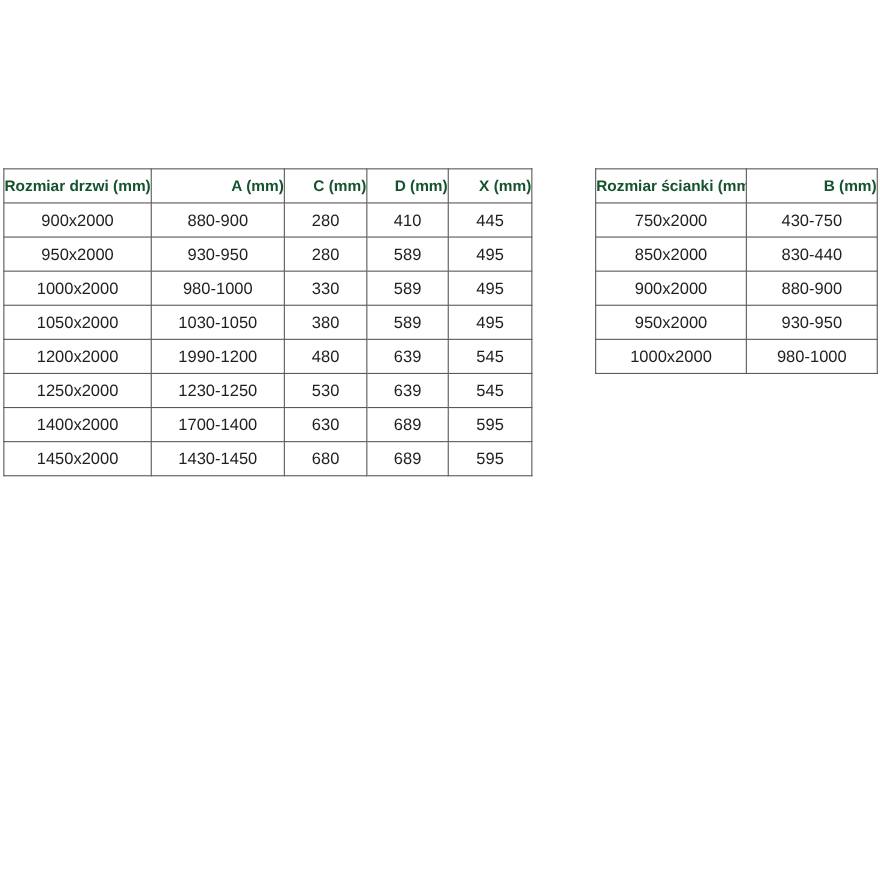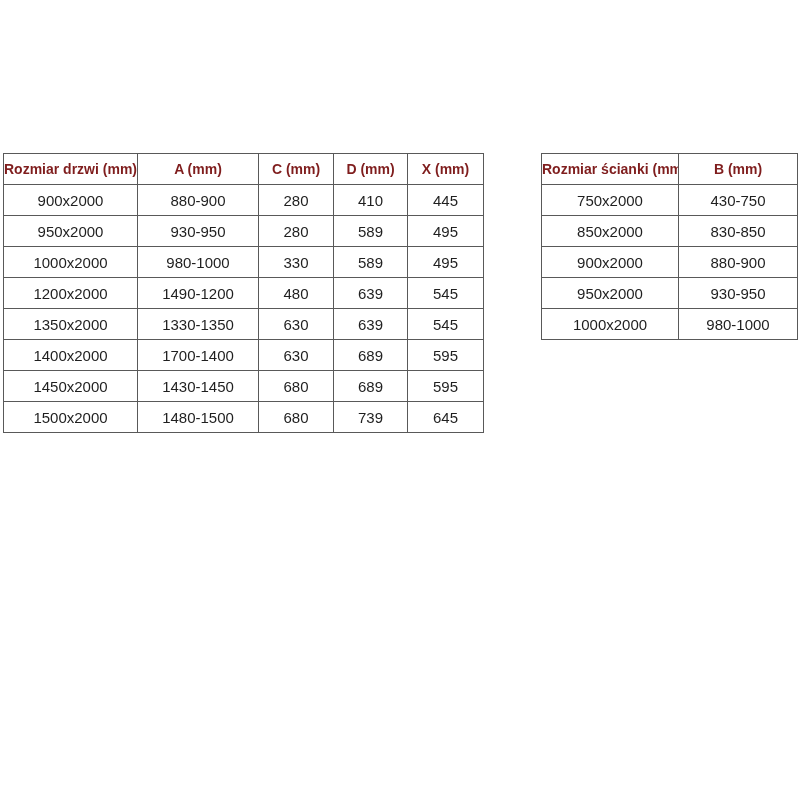--- a/index.html
+++ b/index.html
@@ -29,21 +29,22 @@
     text-align: center;
     vertical-align: middle;
     padding: 0;
     overflow: hidden;
     white-space: nowrap;
   }
   table.spec th {
     font-size: 14px;
     font-weight: bold;
     height: 30px;
-    color: #7f1d1d;
+    color: #14532d;
+    text-align: right;
   }
   table.spec td {
     font-size: 15px;
     font-weight: normal;
     height: 30px;
     color: #1f1f1f;
   }
   #doors-table {
     left: 3px;
     top: 153px;
@@ -93,53 +94,53 @@
           <td>495</td>
         </tr>
         <tr>
           <td>1000x2000</td>
           <td>980-1000</td>
           <td>330</td>
           <td>589</td>
           <td>495</td>
         </tr>
         <tr>
+          <td>1050x2000</td>
+          <td>1030-1050</td>
+          <td>380</td>
+          <td>589</td>
+          <td>495</td>
+        </tr>
+        <tr>
           <td>1200x2000</td>
-          <td>1490-1200</td>
+          <td>1990-1200</td>
           <td>480</td>
           <td>639</td>
           <td>545</td>
         </tr>
         <tr>
-          <td>1350x2000</td>
-          <td>1330-1350</td>
-          <td>630</td>
+          <td>1250x2000</td>
+          <td>1230-1250</td>
+          <td>530</td>
           <td>639</td>
           <td>545</td>
         </tr>
         <tr>
           <td>1400x2000</td>
           <td>1700-1400</td>
           <td>630</td>
           <td>689</td>
           <td>595</td>
         </tr>
         <tr>
           <td>1450x2000</td>
           <td>1430-1450</td>
           <td>680</td>
           <td>689</td>
           <td>595</td>
-        </tr>
-        <tr>
-          <td>1500x2000</td>
-          <td>1480-1500</td>
-          <td>680</td>
-          <td>739</td>
-          <td>645</td>
         </tr>
       </tbody>
   </table>
 
   <table class="spec" id="walls-table">
     <colgroup>
       <col style="width:137px">
       <col style="width:119px">
     </colgroup>
     <thead>
@@ -148,21 +149,21 @@
           <th>B (mm)</th>
         </tr>
       </thead>
     <tbody>
         <tr>
           <td>750x2000</td>
           <td>430-750</td>
         </tr>
         <tr>
           <td>850x2000</td>
-          <td>830-850</td>
+          <td>830-440</td>
         </tr>
         <tr>
           <td>900x2000</td>
           <td>880-900</td>
         </tr>
         <tr>
           <td>950x2000</td>
           <td>930-950</td>
         </tr>
         <tr>

